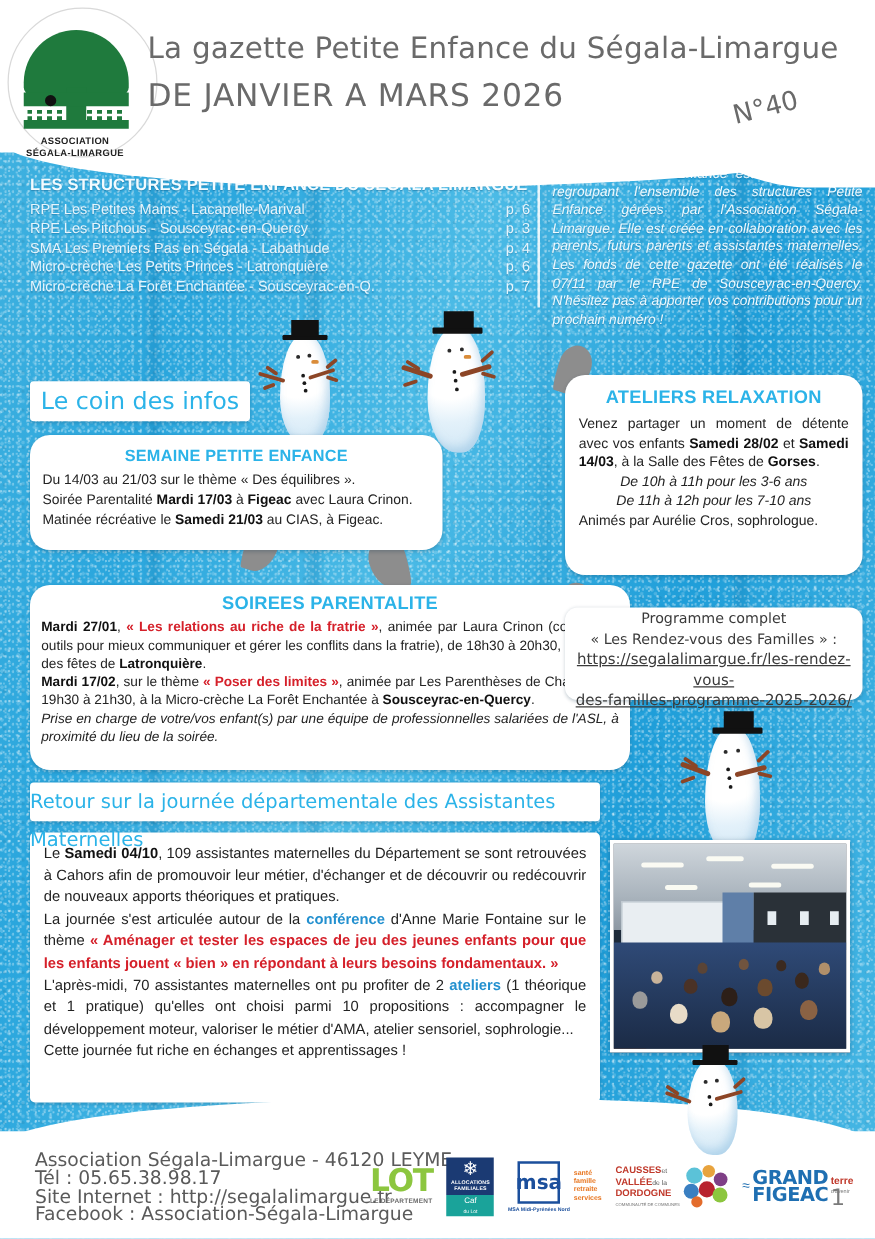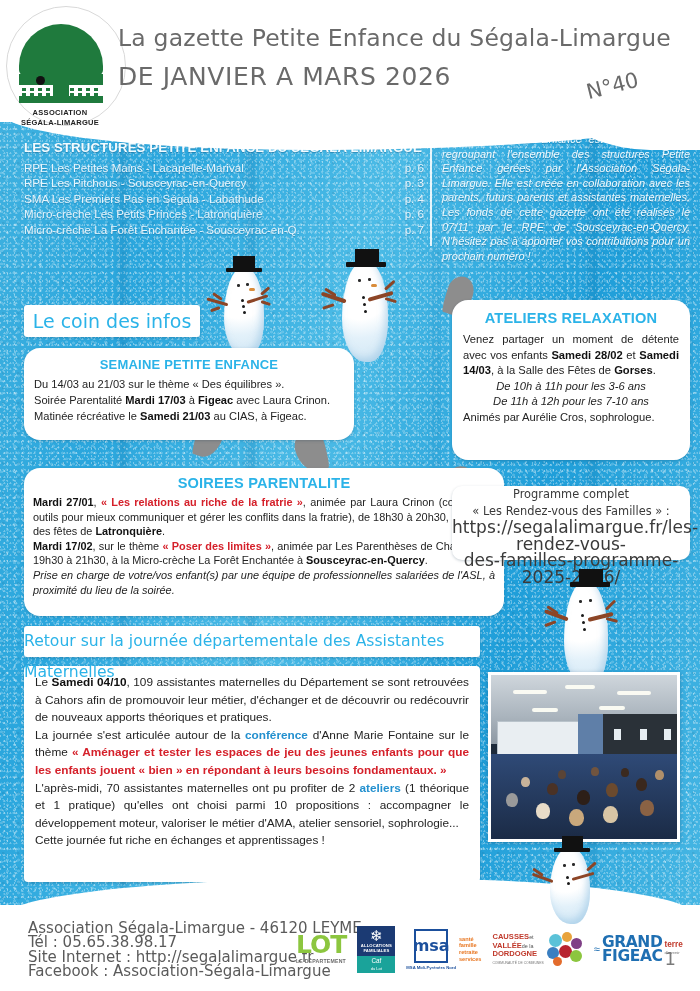--- a/index.html
+++ b/index.html
@@ -116,21 +116,21 @@
 
   
   #soirees{left:24px;top:448px;width:480px;height:148px;margin-top:20px;}
   #soirees .sec-title{font-size:14.6px;margin:7px 0 4px;}
   #soirees .body-txt{font-size:10.9px;line-height:14.6px;padding:0 9px;}
   #soirees .ital{font-style:italic;}
 
   
   #prog{left:452px;top:486px;width:238px;height:74px;border-radius:10px;}
   #prog .l{font-family:"DejaVu Sans", sans-serif;font-size:11.4px;color:#3a3a3a;text-align:center;line-height:16.5px;}
-  #prog .url{font-size:17px;}
+  #prog .url{font-size:12px;text-decoration:underline;}
 
   
   #retour-tab{left:24px;top:626px;width:456px;height:31px;border-radius:3px;}
   #retour-tab span{display:block;font-size:15.6px;line-height:31px;padding-left:0;}
   #retour{left:24px;top:666px;width:456px;height:216px;border-radius:4px;}
   #retour .body-txt{font-size:11.8px;line-height:17.6px;padding:8px 11px 0 11px;}
   #photo{position:absolute;left:488px;top:672px;width:192px;height:170px;z-index:6;
     border:3px solid #fff;box-sizing:border-box;overflow:hidden;background:#1d2a3a;
     box-shadow:0 1px 4px rgba(0,40,70,.3);}
   .ph-ceiling{position:absolute;left:0;top:0;width:100%;height:42%;

